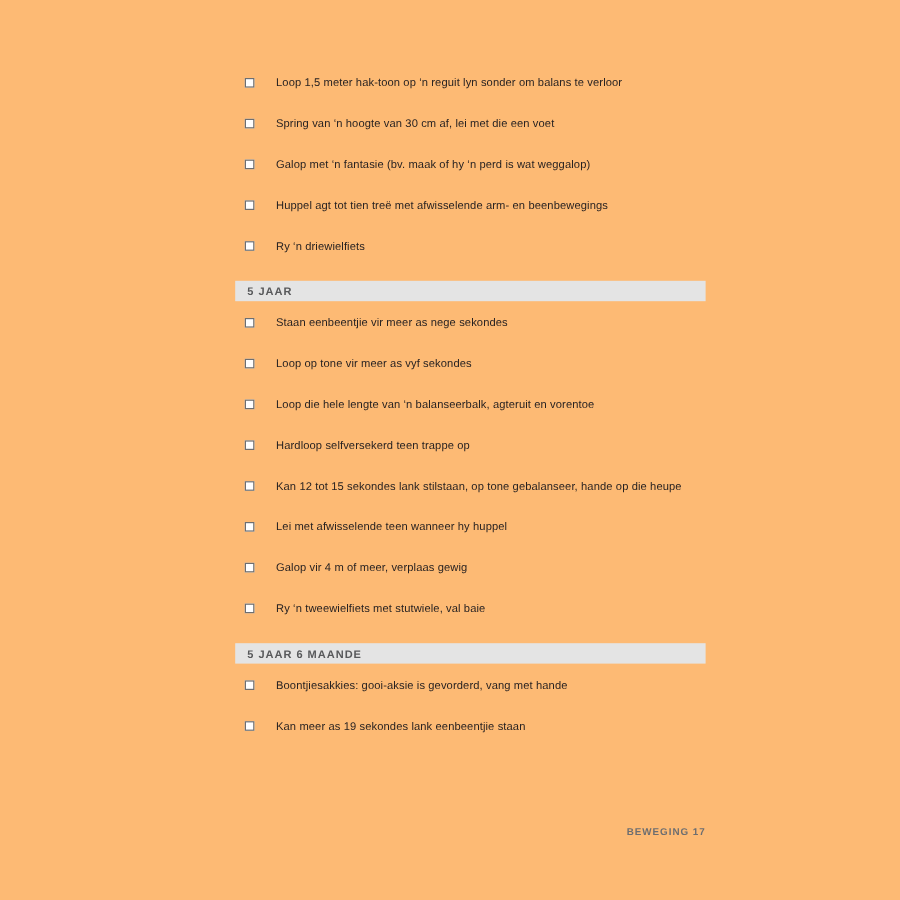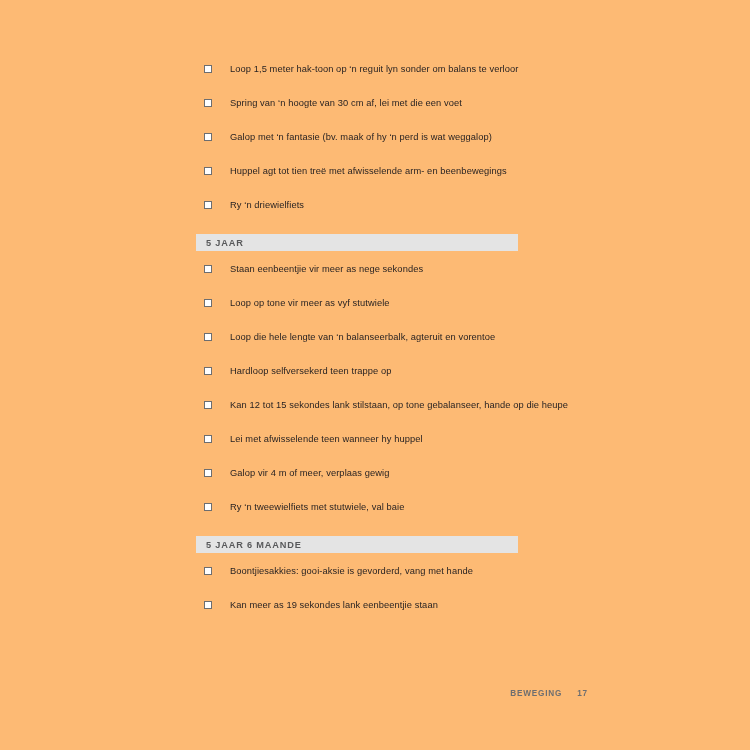--- a/index.html
+++ b/index.html
@@ -62,21 +62,21 @@
     white-space: pre-line;
   }
 
   
   .section-header {
     background: #e4e4e4;
     height: 17px;
     display: flex;
     align-items: center;
     margin: 0 4px 11px 0;
-    width: 322px;
+    width: 392px;
     box-sizing: border-box;
   }
   .section-header-label {
     padding-left: 10px;
     font-size: 9.2px;
     font-weight: bold;
     letter-spacing: 0.09em;
     color: #58595b;
   }
 
@@ -89,21 +89,21 @@
     left: 196px;
     top: 689px;
     width: 392px;
     text-align: right;
     font-size: 8.2px;
     font-weight: bold;
     letter-spacing: 0.1em;
     color: #6d6e70;
   }
   .footer-page {
-    margin-left: 15px;
+    margin-left: 3px;
   }
 </style>
 </head>
 <body>
 
 <div class="page">
 
   <div class="content">
 
   <div class="section">
@@ -132,21 +132,21 @@
         <div class="spacer-before-header"></div>
         <div class="section-header">
           <span class="section-header-label">5 JAAR</span>
         </div>
         <div class="item">
           <span class="checkbox"></span>
           <span class="item-label">Staan eenbeentjie vir meer as nege sekondes</span>
         </div>
         <div class="item">
           <span class="checkbox"></span>
-          <span class="item-label">Loop op tone vir meer as vyf stutwiele</span>
+          <span class="item-label">Loop op tone vir meer as vyf sekondes</span>
         </div>
         <div class="item">
           <span class="checkbox"></span>
           <span class="item-label">Loop die hele lengte van ‘n balanseerbalk, agteruit en vorentoe</span>
         </div>
         <div class="item">
           <span class="checkbox"></span>
           <span class="item-label">Hardloop selfversekerd teen trappe op</span>
         </div>
         <div class="item">

